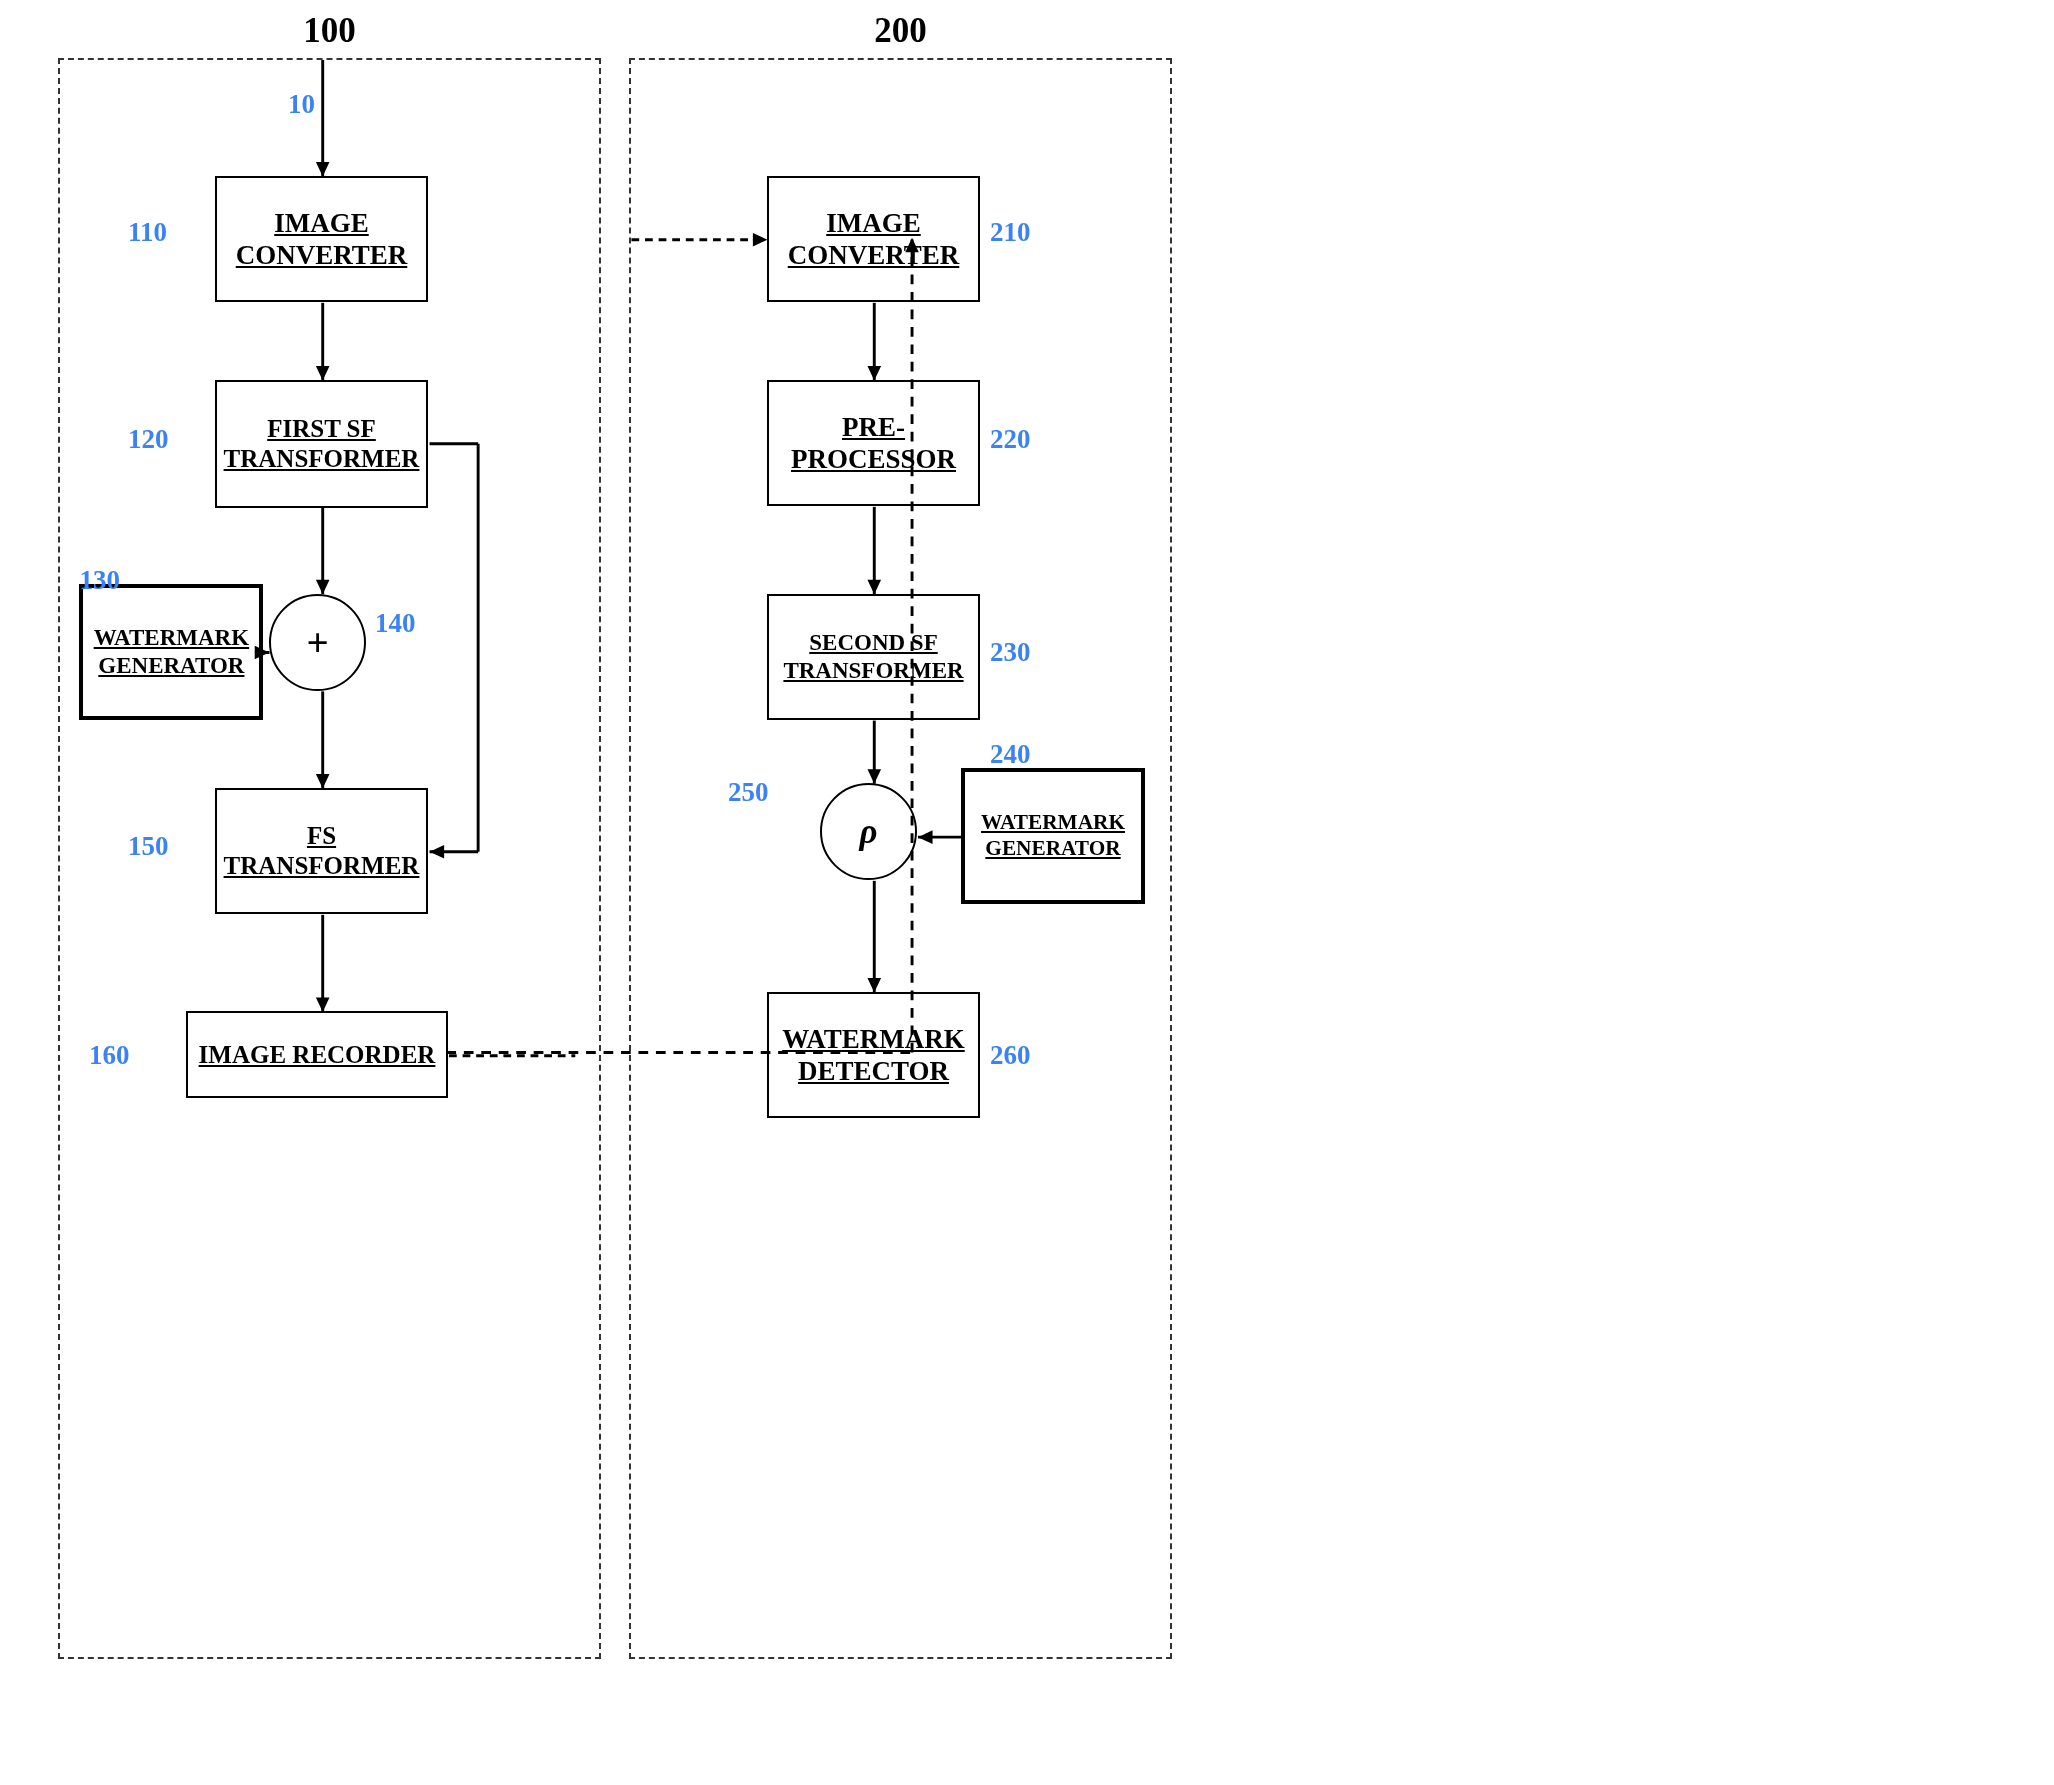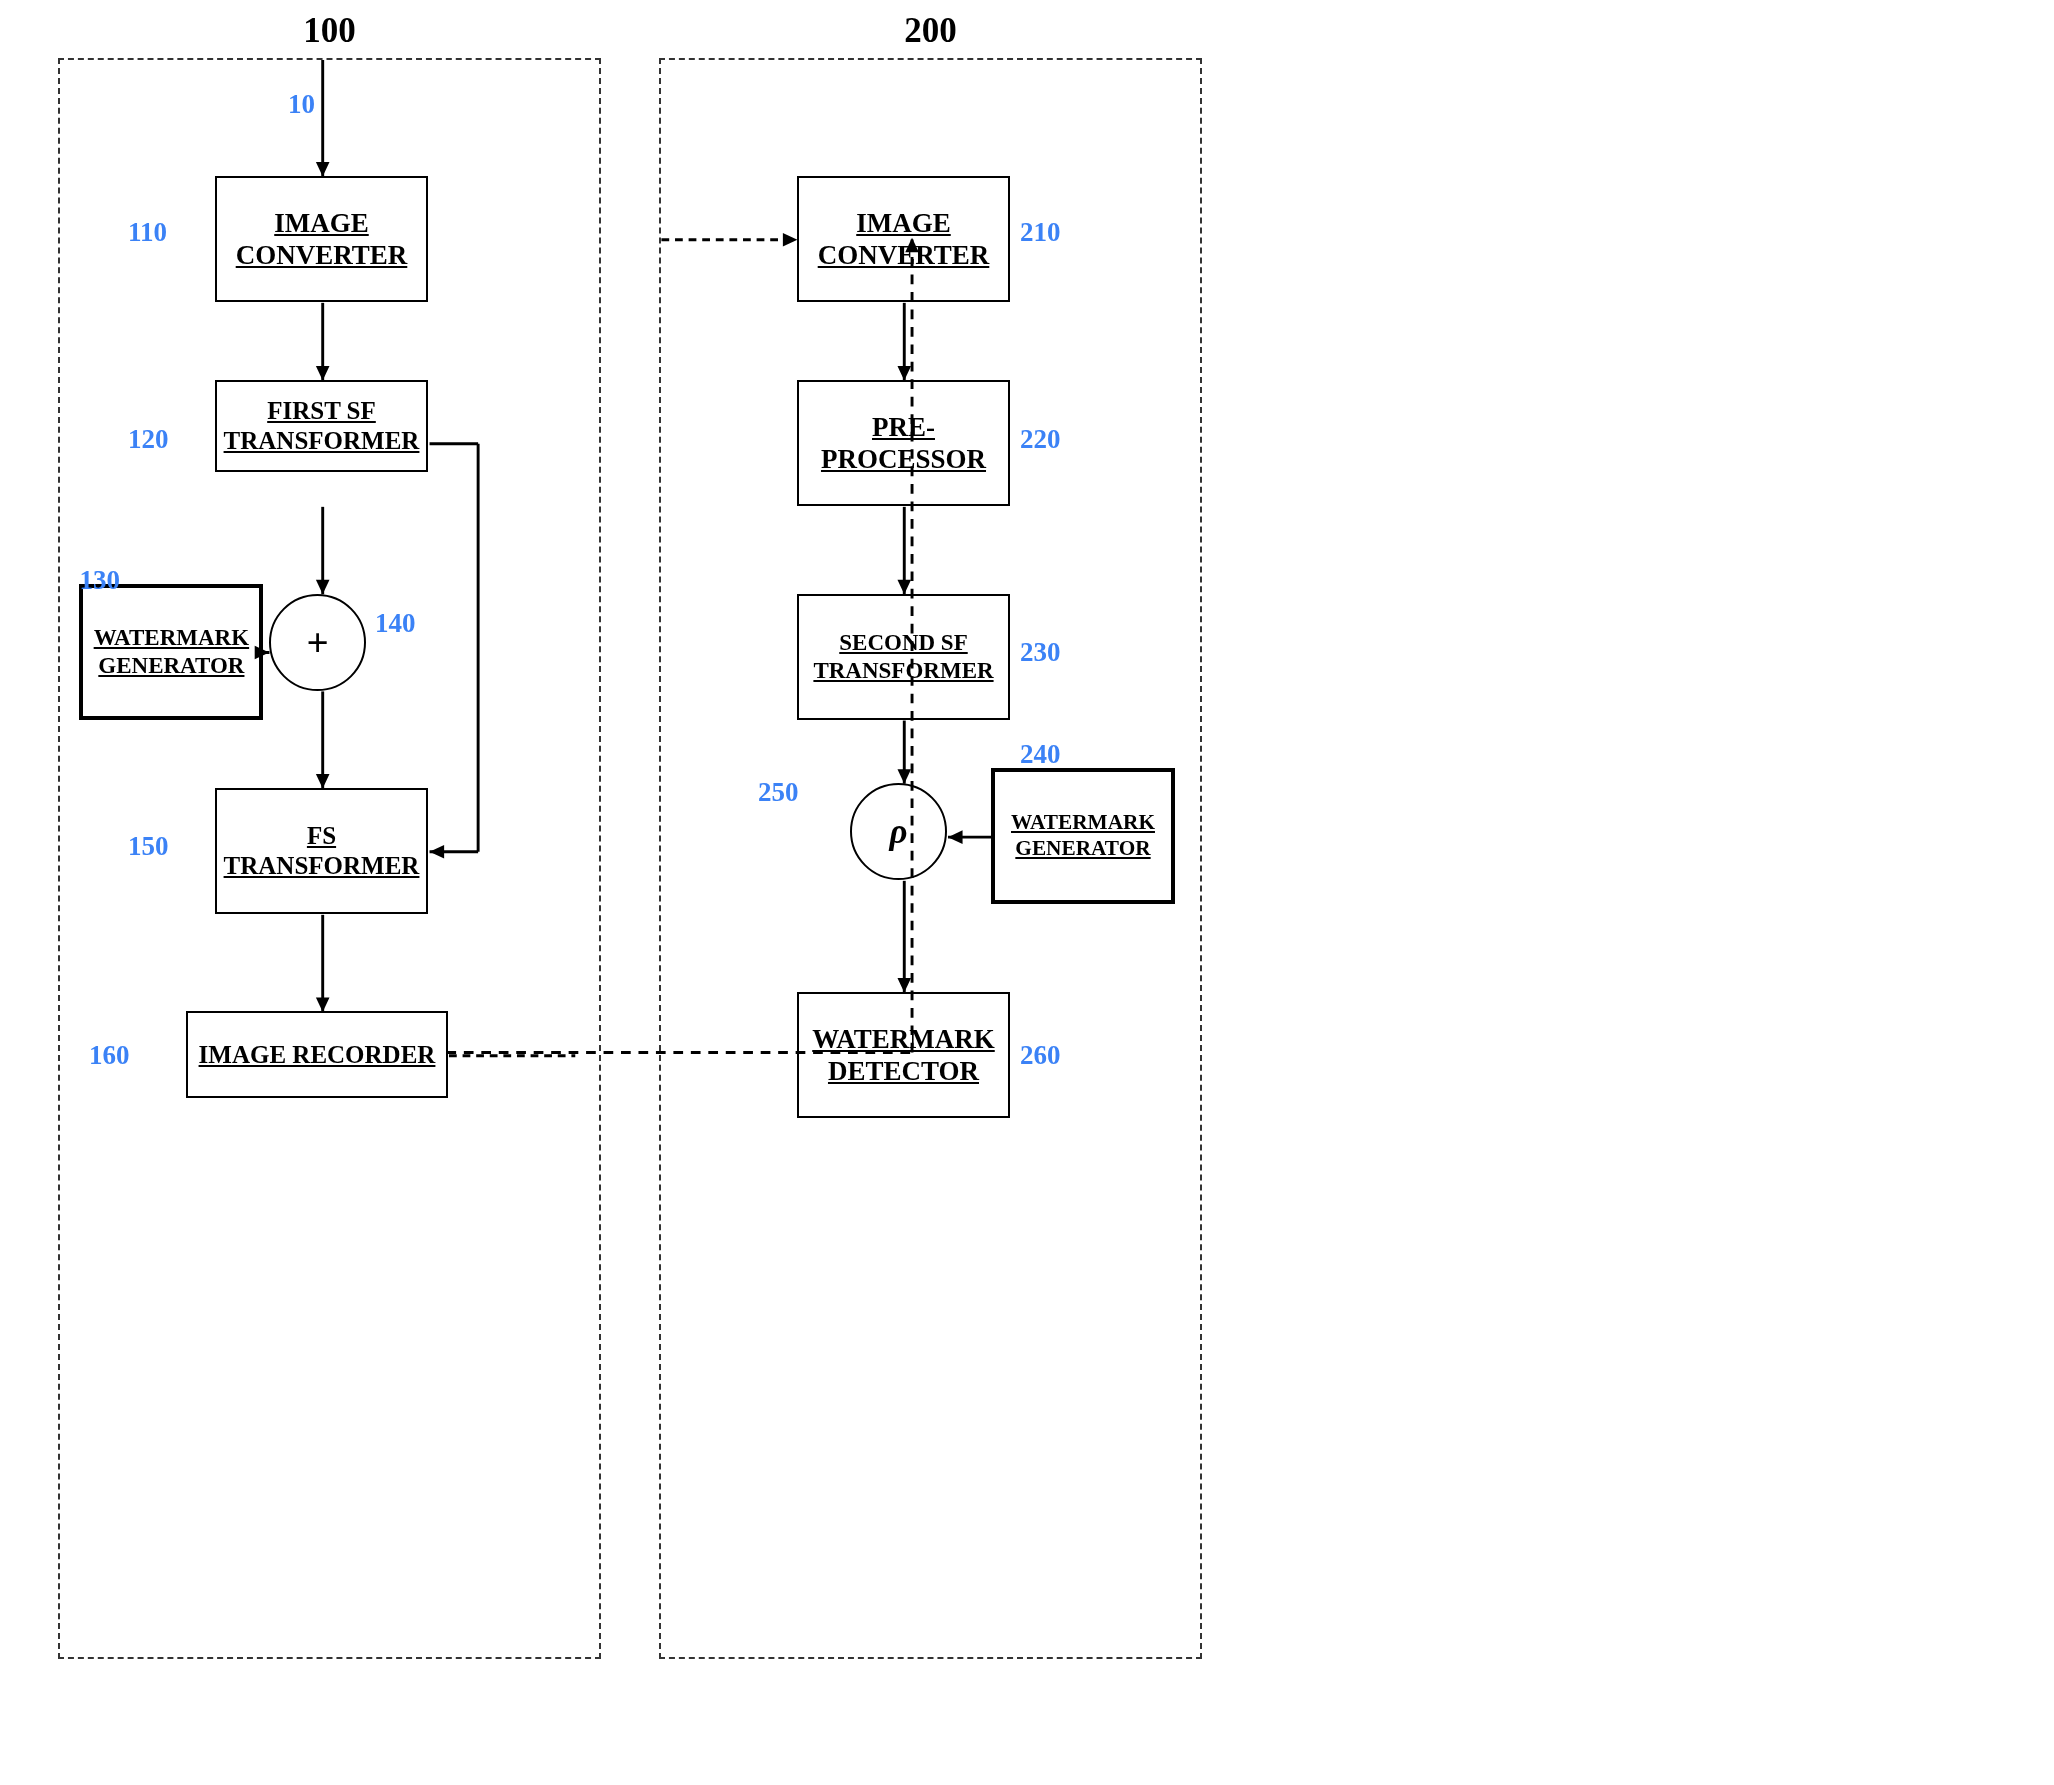--- a/index.html
+++ b/index.html
@@ -12,21 +12,21 @@
       overflow: hidden;
     }
 
     .diagram-container {
       position: absolute;
       top: 58px;
       left: 58px;
       width: 1941px;
       height: 1698px;
       display: flex;
-      gap: 58px;
+      gap: 28px;
     }
 
     
     .block-100 {
       position: relative;
       border: 2.9px dashed #333;
       width: 543px;
       height: 1601px;
       flex-shrink: 0;
     }
@@ -109,21 +109,21 @@
     <span class="block-label">100</span>
 
     <span class="ref-label" style="top: 29px; left: 228px;">10</span>
 
     <div class="box" style="left: 155px; top: 116px; width: 213px; height: 126px;">
       <span style="white-space: pre;">IMAGE
 CONVERTER</span>
     </div>
     <span class="ref-label" style="top: 157px; left: 68px;">110</span>
 
-    <div class="box" style="left: 155px; top: 320px; width: 213px; height: 92px;">
+    <div class="box" style="left: 155px; top: 320px; width: 213px; height: 128px;">
       <span style="white-space: pre; text-align:center; font-size:25px;">FIRST SF
 TRANSFORMER</span>
     </div>
     <span class="ref-label" style="top: 364px; left: 68px;">120</span>
 
     <div class="box box-thick" style="left: 19.4px; top: 524px; width: 184px; height: 136px;">
       <span style="white-space: pre; text-align:center; font-size:23px;">WATERMARK
 GENERATOR</span>
     </div>
     <span class="ref-label" style="top: 505px; left: 19.4px; text-align: right;">130</span>

